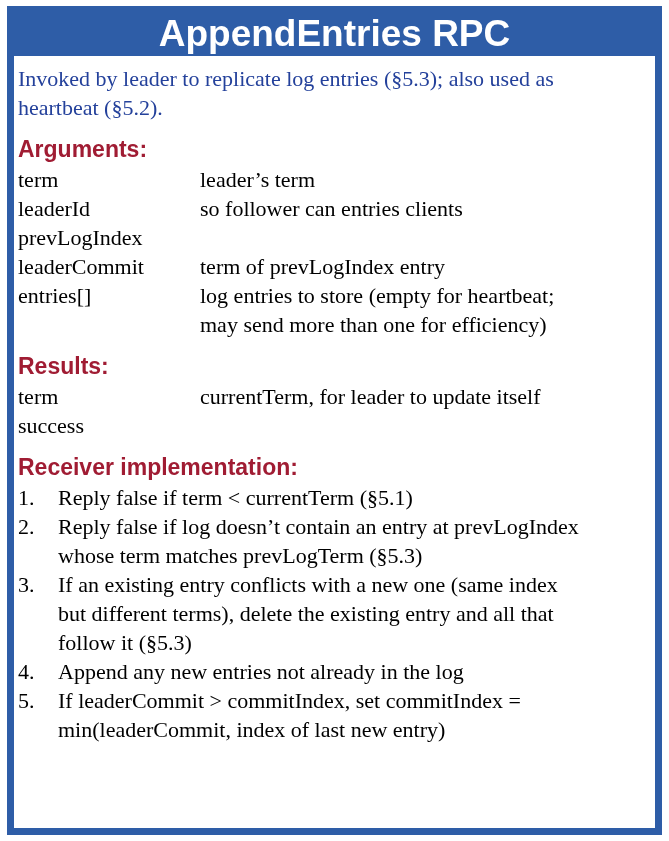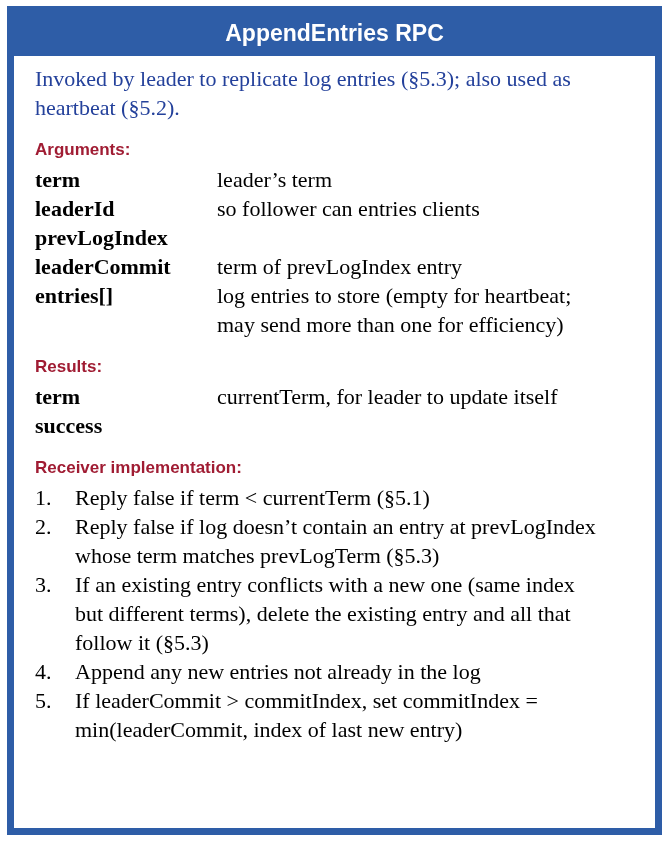--- a/index.html
+++ b/index.html
@@ -22,52 +22,52 @@
     height: 43px;
     background: var(--accent-blue, #2E5DA7);
     display: flex;
     align-items: center;
     justify-content: center;
   }
   .rpc-title {
     color: #ffffff;
     font-family: "Liberation Sans", "DejaVu Sans", sans-serif;
     font-weight: bold;
-    font-size: 23px;
+    font-size: 37px;
     letter-spacing: 0px;
     line-height: 1;
     padding-bottom: 2px;
   }
   .rpc-body {
-    padding: 6px 8px 0 21px;
+    padding: 6px 8px 0 4px;
     font-size: 22px;
     line-height: 29px;
     color: #000000;
   }
   .intro {
     color: var(--intro-blue, #24419B);
     white-space: pre-line;
     margin-top: 2px;
   }
   .section { margin-top: 13px; }
   .section-heading {
     font-family: "Liberation Sans", "DejaVu Sans", sans-serif;
     font-weight: bold;
-    font-size: 17px;
+    font-size: 23px;
     line-height: 29px;
     color: var(--heading-red, #A01C33);
     margin-bottom: 1px;
   }
   .param-row {
     display: grid;
     grid-template-columns: 182px 1fr;
     align-items: start;
   }
   .param-term {
-    font-weight: bold;
+    font-weight: normal;
     white-space: nowrap;
   }
   .param-desc { white-space: pre-line; }
   .step-row {
     display: grid;
     grid-template-columns: 40px 1fr;
     align-items: start;
   }
   .step-num { }
   .step-text { white-space: pre-line; }

